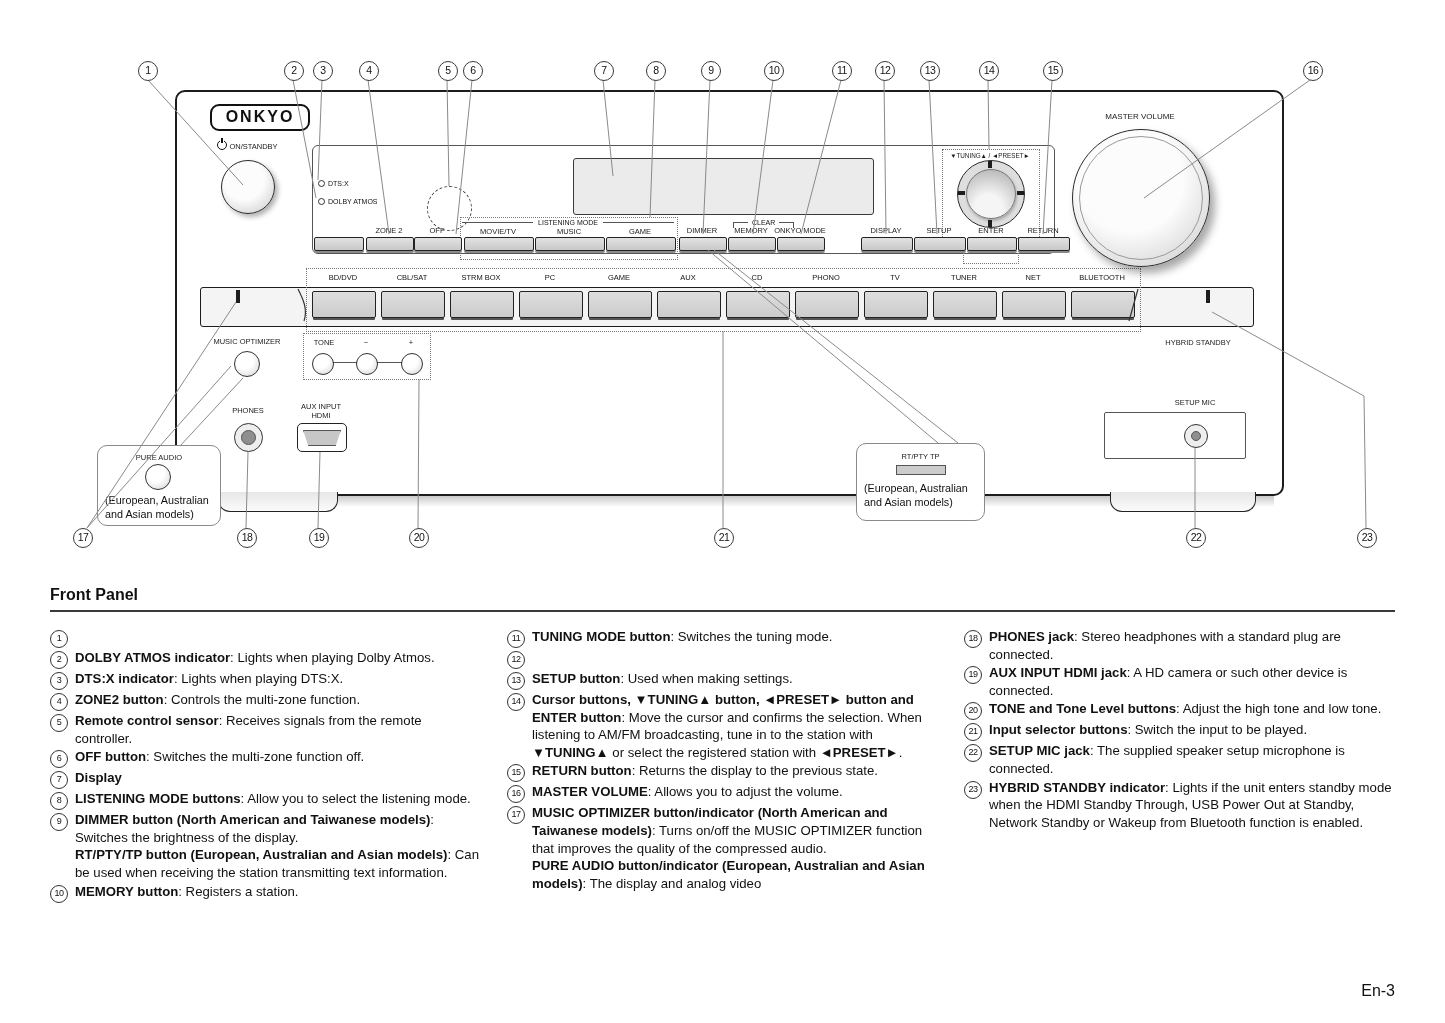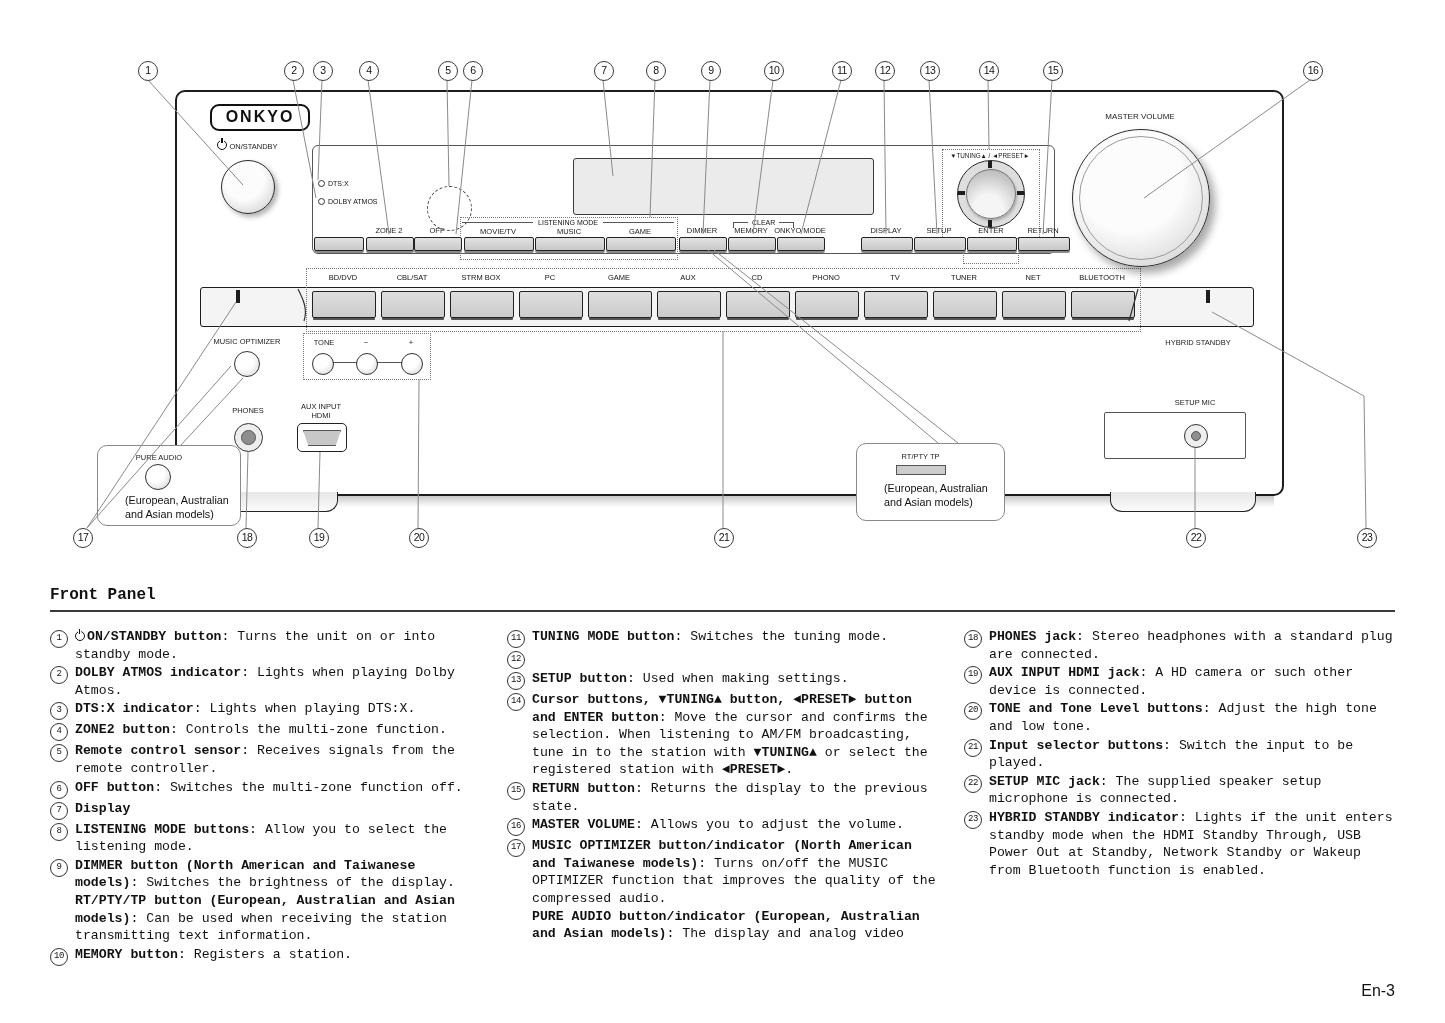--- a/index.html
+++ b/index.html
@@ -51,34 +51,34 @@
   .tick{position:absolute;background:#1d1d1d;z-index:4;}
   .rjack{position:absolute;border:1.5px solid #333;border-radius:50%;background:#eee;z-index:3;}
   .rjack::after{content:"";position:absolute;inset:6px;background:#8f8f8f;border:1px solid #555;border-radius:50%;}
   .tbtn{position:absolute;top:353px;width:20px;height:20px;border:1.4px solid #333;border-radius:50%;
         background:radial-gradient(circle at 40% 35%,#fff 40%,#d2d2d2);z-index:4;}
   .flap{position:absolute;left:200px;top:287px;width:1052px;height:38px;border:1.6px solid #1c1c1c;
         border-radius:3px;background:#f4f4f4;z-index:2;}
   .ibtn{position:absolute;top:291px;width:62px;height:25px;background:linear-gradient(#dedede,#cbcbcb);
         border:1.2px solid #222;border-radius:2px;box-shadow:0 3px 0 -1px #555;z-index:3;}
   .ilbl{position:absolute;top:273px;width:68px;font-size:7.5px;text-align:center;z-index:3;white-space:nowrap;}
-  .cobox{position:absolute;background:#fff;border:1.3px solid #8a8a8a;border-radius:10px;z-index:6;padding-left:20px;}
+  .cobox{position:absolute;background:#fff;border:1.3px solid #8a8a8a;border-radius:10px;z-index:6;}
   .cobox .note{font-size:10.8px;line-height:13.5px;margin:4px 0 0 7px;}
   .hdmi{position:absolute;left:297px;top:423px;width:48px;height:27px;border:1.6px solid #222;
         border-radius:5px;background:#fff;z-index:3;}
   .hdmi::after{content:"";position:absolute;left:5px;top:6px;width:36px;height:14px;background:#c7c7c7;
         border:1px solid #555;clip-path:polygon(0 0,100% 0,86% 100%,14% 100%);}
   .smbox{position:absolute;left:1104px;top:412px;width:140px;height:45px;border:1.2px solid #555;
          border-radius:2px;background:#fff;z-index:3;}
   .picon{display:inline-block;position:relative;width:8px;height:8px;border:1.3px solid #111;
          border-radius:50%;margin-right:2px;vertical-align:-1px;}
   .picon::after{content:"";position:absolute;left:2.6px;top:-3px;width:1.6px;height:5px;background:#111;
          box-shadow:-1px 0 0 #fff,1px 0 0 #fff;}
   
-  .legend{position:absolute;left:50px;top:586px;width:1345px;font-family:Liberation Mono, monospace;}
+  .legend{position:absolute;left:50px;top:586px;width:1345px;}
   .lhead{font-size:16px;font-weight:bold;border-bottom:2px solid #3a3a3a;padding-bottom:6px;}
   .cols{display:flex;gap:26px;margin-top:16px;}
   .col{flex:1;min-width:0;}
   .item{display:flex;margin-bottom:1px;}
   .n{flex:none;width:16px;height:16px;border:1.1px solid #333;border-radius:50%;font-size:9px;
      line-height:15px;text-align:center;letter-spacing:-.5px;margin:2px 7px 0 0;}
   .it{font-size:13.2px;line-height:17.6px;}
   .it b{font-weight:bold;}
   .seg.nl{display:block;}
   .cont{margin-left:23px;}
@@ -290,21 +290,20 @@
     <div class="rjack" style="left:1184px;top:424px;width:22px;height:22px;z-index:4"></div>
     <div class="lbl" style="left:1146px;top:338px;width:104px">HYBRID STANDBY</div>
   </div>
 
   <div class="legend">
     <div class="lhead">Front Panel</div>
     <div class="cols">
       <div class="col">
         <div class="item">
             <span class="n">1</span>
-            <div class="it"><span class="seg"><span class="picon"></span><b>ON/STANDBY button</b><span>: Turns the unit on or into standby mode.</span></span></div>
           </div>
         <div class="item">
             <span class="n">2</span>
             <div class="it"><span class="seg"><b>DOLBY ATMOS indicator</b><span>: Lights when playing Dolby Atmos.</span></span></div>
           </div>
         <div class="item">
             <span class="n">3</span>
             <div class="it"><span class="seg"><b>DTS:X indicator</b><span>: Lights when playing DTS:X.</span></span></div>
           </div>
         <div class="item">

